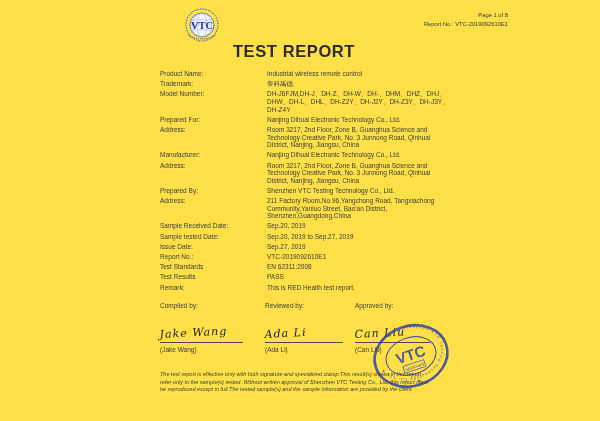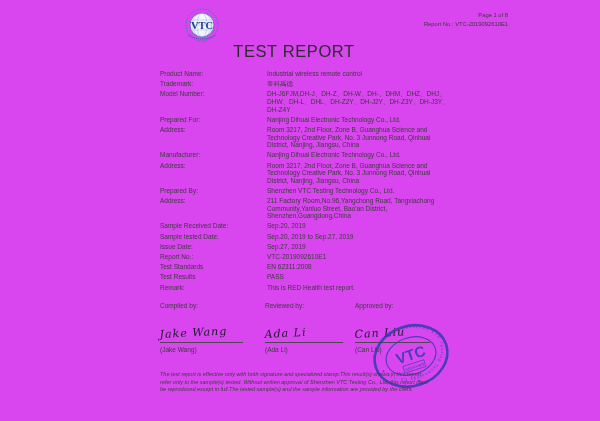--- a/index.html
+++ b/index.html
@@ -1,25 +1,25 @@
 <!DOCTYPE html>
 <html><head>
 <meta charset="utf-8">
 <style>
   html,body{margin:0;padding:0;background:#ffffff;}
   .page{
-    position:relative;width:600px;height:421px;background:#d946ef;overflow:hidden;
+    position:relative;width:600px;height:421px;background:#fde047;overflow:hidden;
     font-family:"Liberation Sans",sans-serif;color:#3c3c3c;
   }
   
   .logo{position:absolute;left:180px;top:5px;width:44px;height:42px;}
   .hdr-right{position:absolute;top:11px;right:92px;text-align:right;
     font-size:5.8px;line-height:1.5;color:#3a3a3a;}
   .title{position:absolute;left:144px;top:42px;width:300px;text-align:center;
-    font-size:16.5px;font-weight:normal;letter-spacing:.6px;color:#2c2c2c;}
+    font-size:16.5px;font-weight:bold;letter-spacing:.6px;color:#2c2c2c;}
   
   .fields{position:absolute;left:160px;top:70px;width:314px;}
   .field-row{display:flex;margin-bottom:2.6px;}
   .field-label{width:107px;flex-shrink:0;font-size:6.5px;line-height:7.6px;color:#3c3c3c;}
   .field-value{flex:1;font-size:6.5px;line-height:7.6px;color:#3c3c3c;white-space:pre-line;}
   
   .sigs{position:absolute;left:160px;top:302px;width:314px;display:flex;}
   .sig-col{display:flex;flex-direction:column;}
   .sig-col:nth-child(1){width:105px;}
   .sig-col:nth-child(2){width:90px;}

